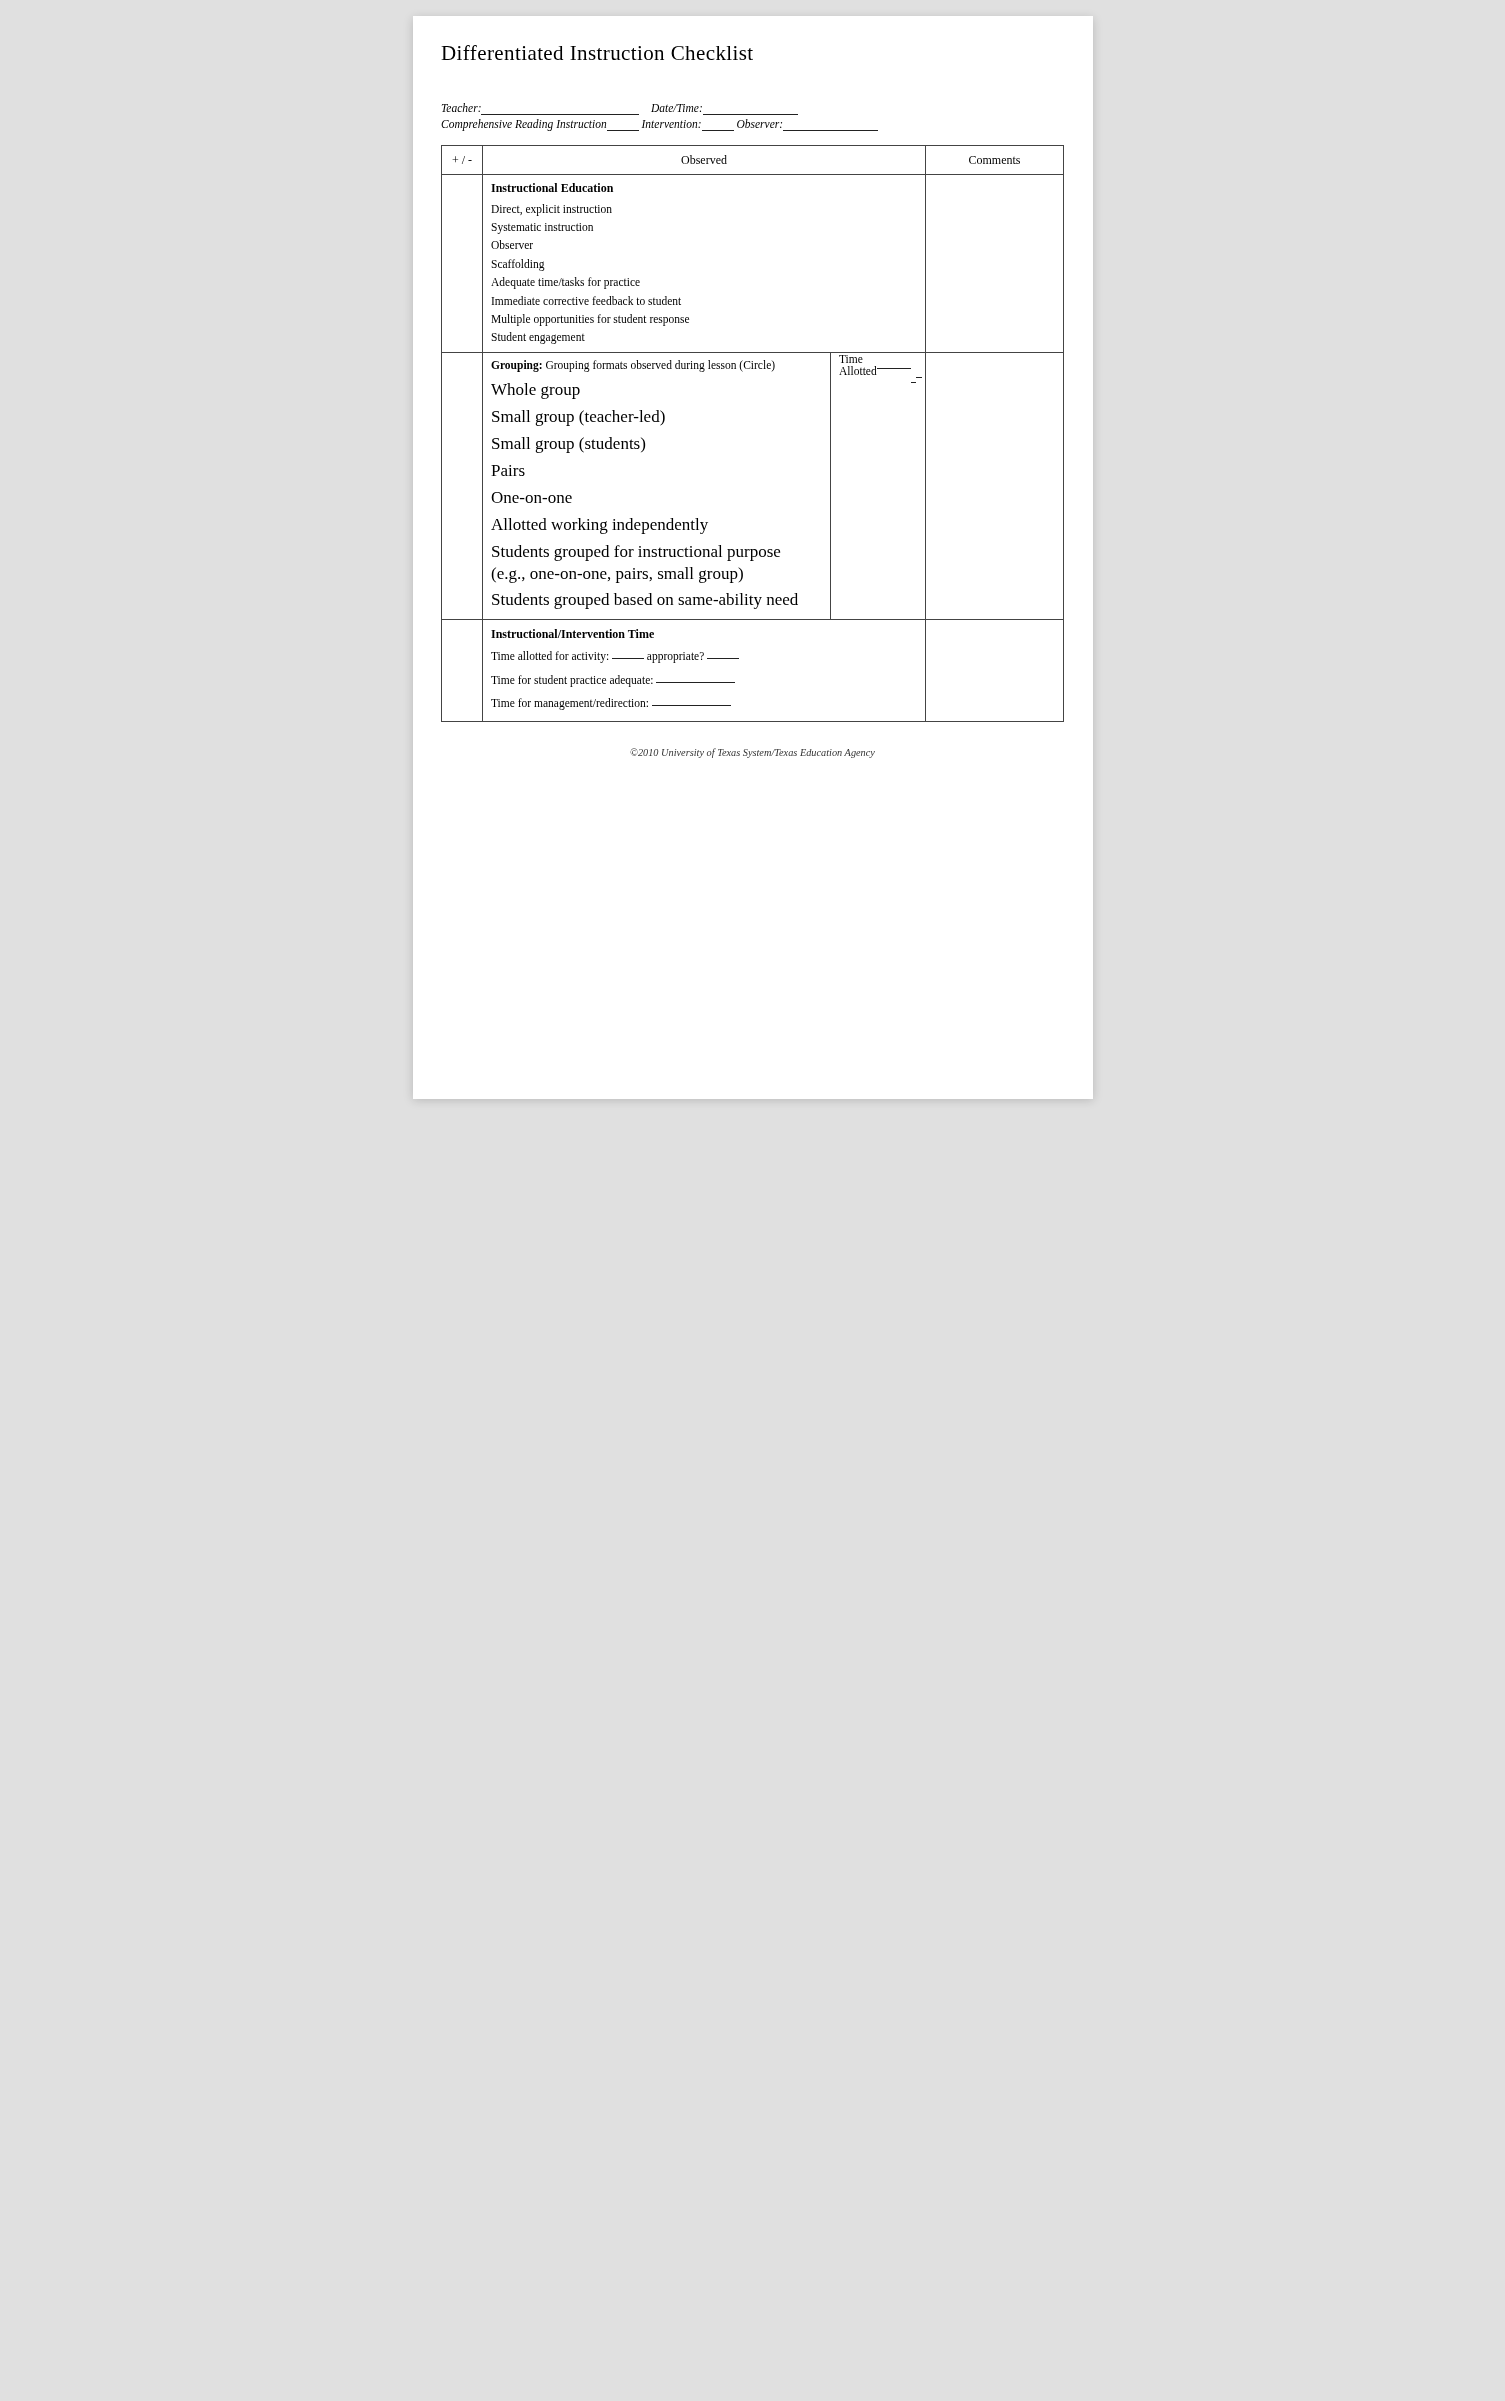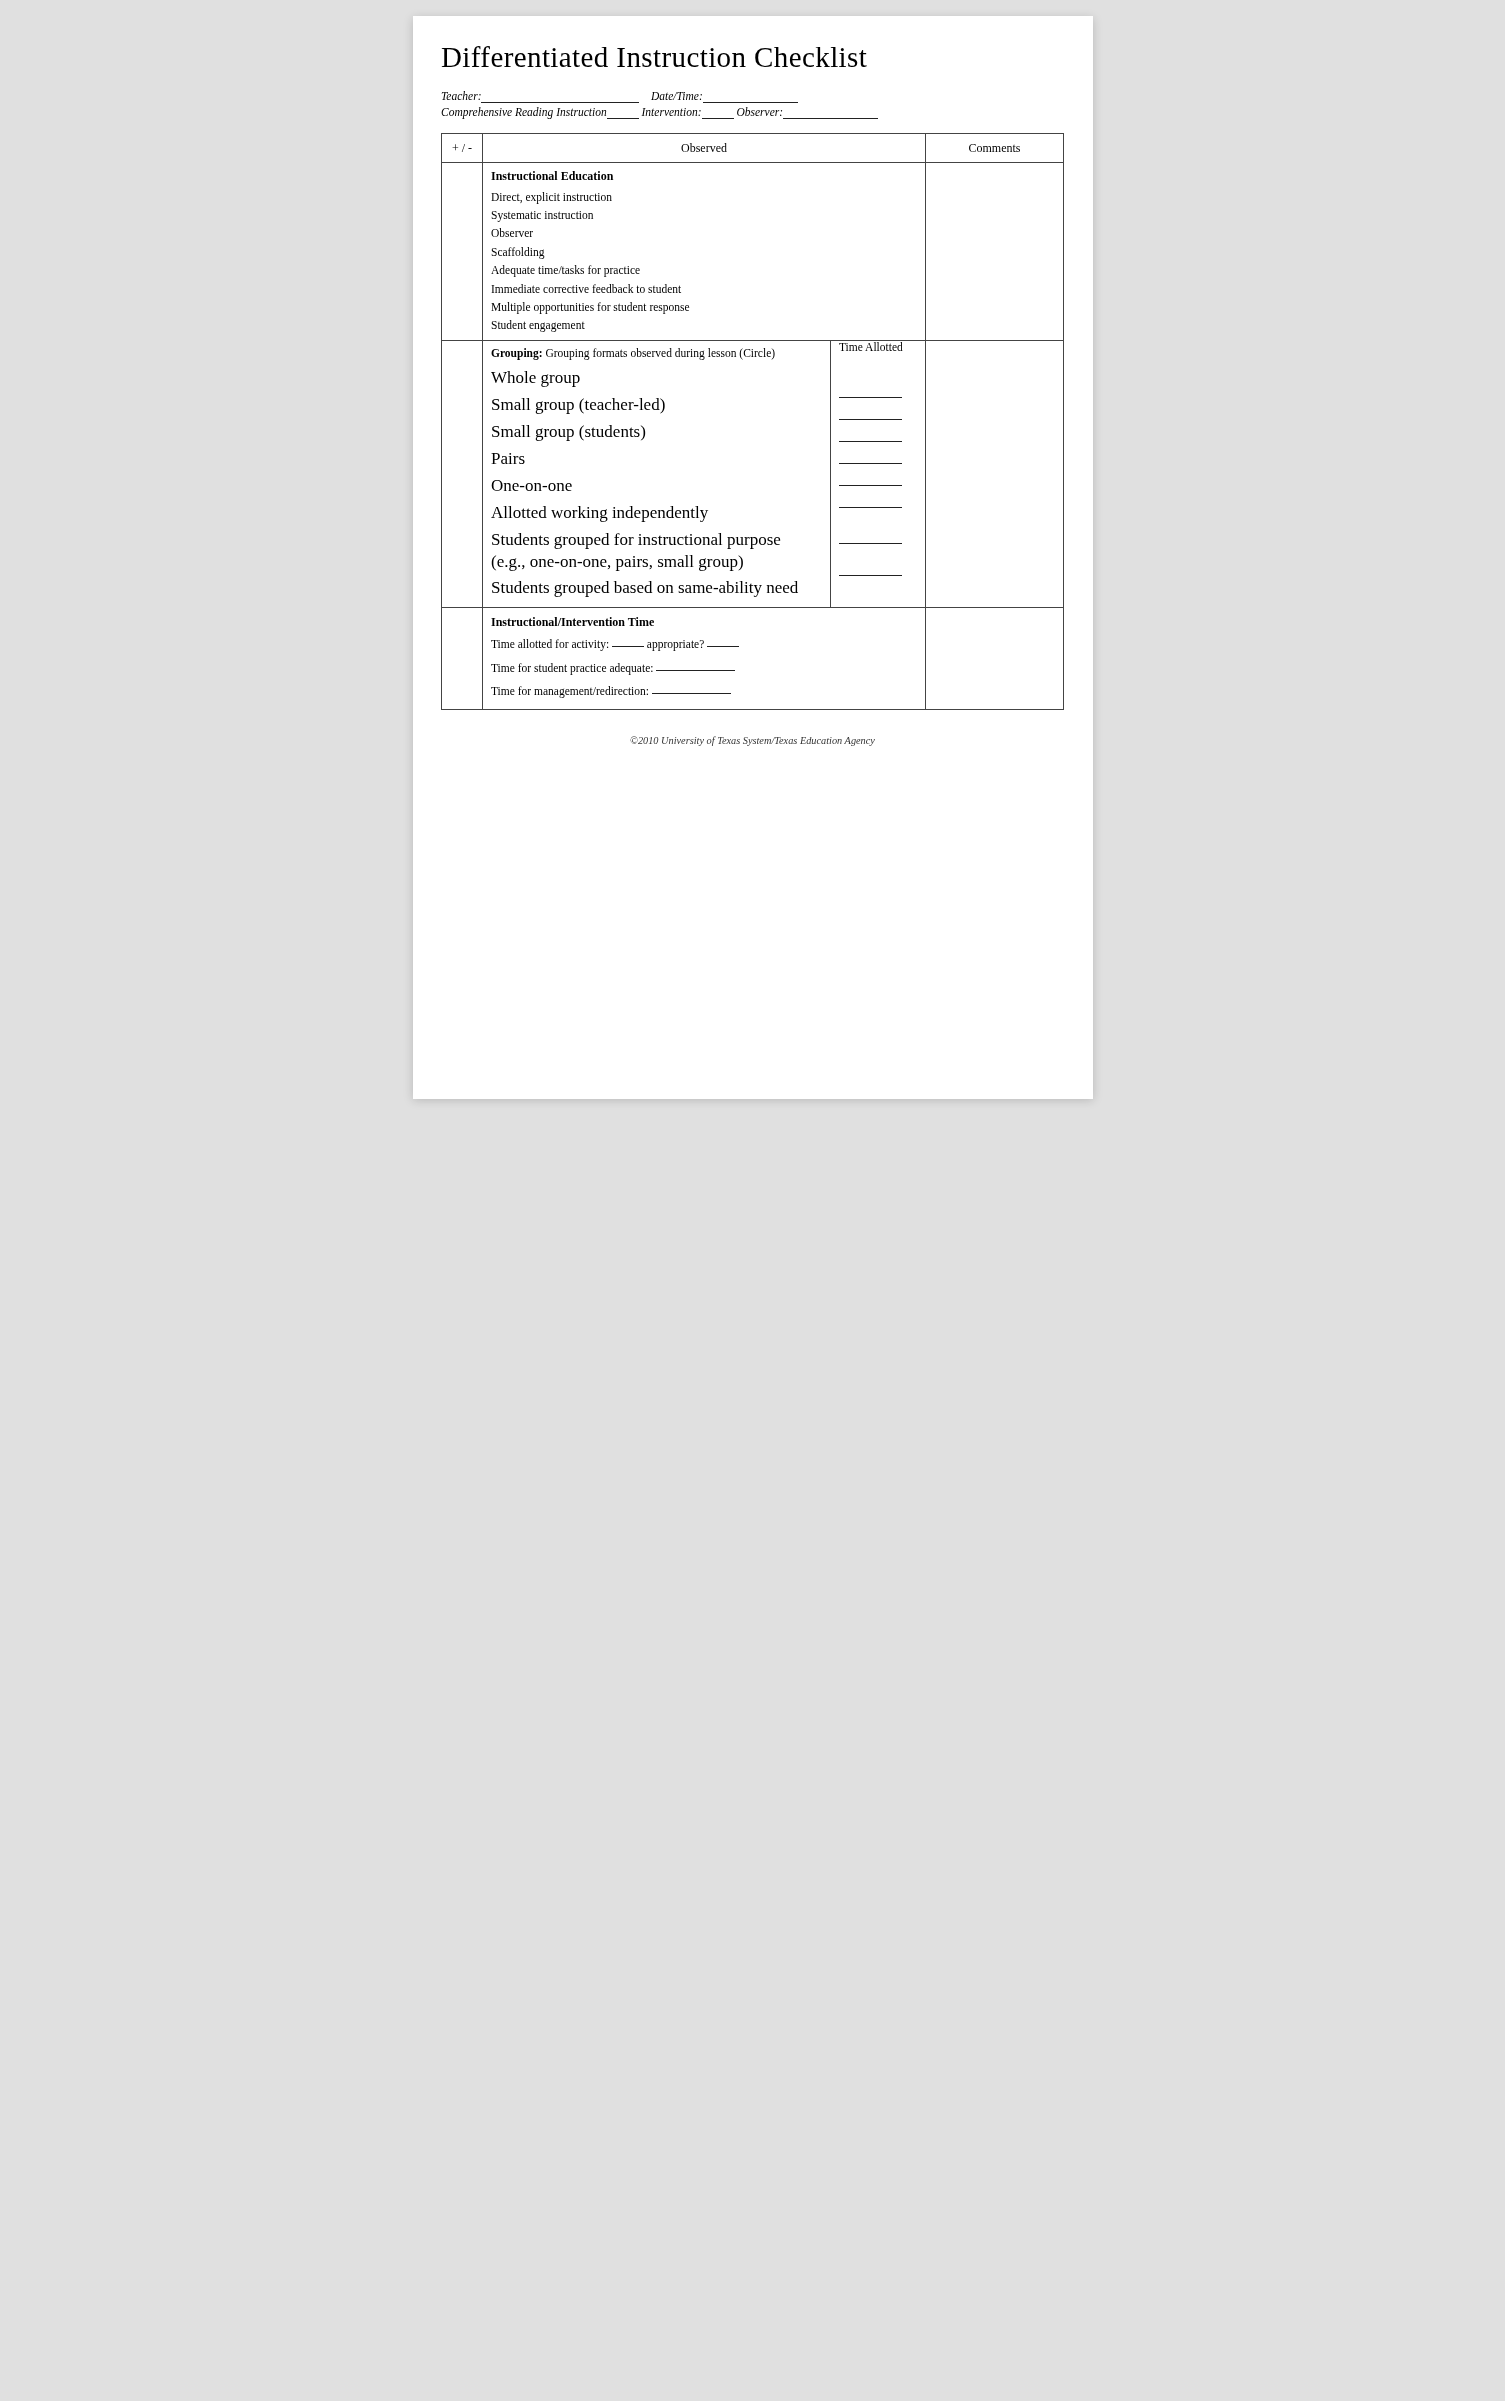--- a/index.html
+++ b/index.html
@@ -21,23 +21,23 @@
     .page {
       background: #fff;
       width: 680px;
       min-height: 1083px;
       padding: 25px 28.5px 32px 28.5px;
       box-shadow: 0 1.6px 9.5px rgba(0,0,0,0.18);
       position: relative;
     }
 
     .page-title {
-      font-size: 29px;
+      font-size: 21px;
       font-weight: normal;
-      margin-bottom: 16px;
+      margin-bottom: 36px;
       letter-spacing: 0.4px;
     }
 
     .header-fields {
       margin-bottom: 14.2px;
       font-style: italic;
       font-size: 11.5px;
     }
 
     .header-row {
@@ -120,21 +120,21 @@
       flex: 1;
       padding-right: 6.3px;
     }
 
     .grouping-right {
       width: 95px;
       border-left: 1.2px solid #444;
       padding-left: 8px;
       padding-right: 3.2px;
       display: flex;
-      flex-direction: column;
+      flex-direction: row;
     }
 
     .grouping-right-header {
       font-size: 11.5px;
       margin-bottom: 4.7px;
       font-style: normal;
     }
 
     .time-line {
       border-bottom: 0.8px solid #222;

